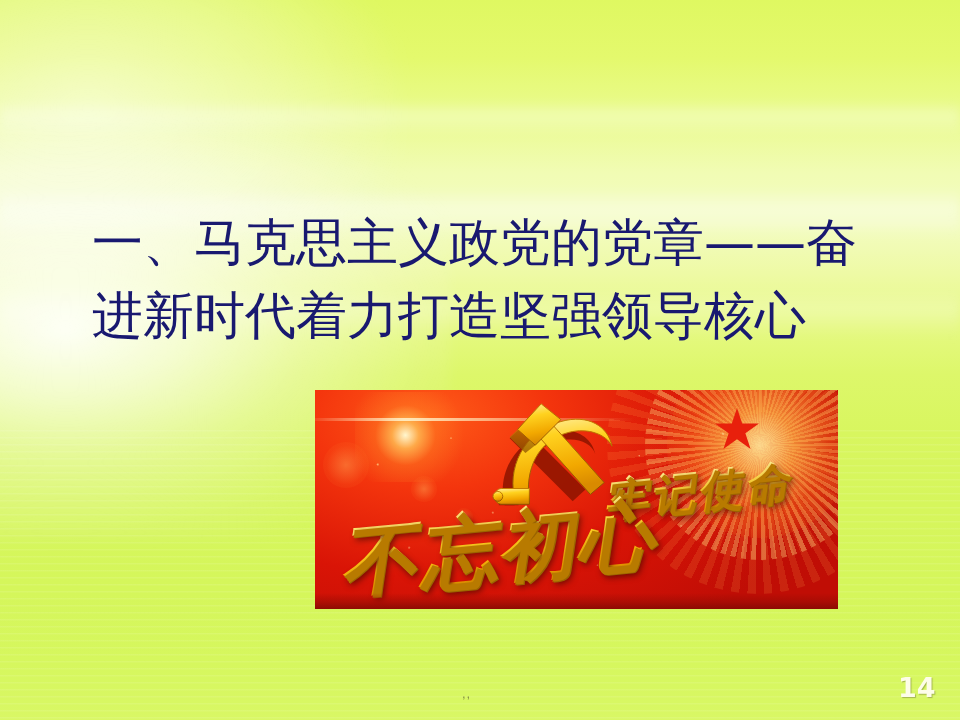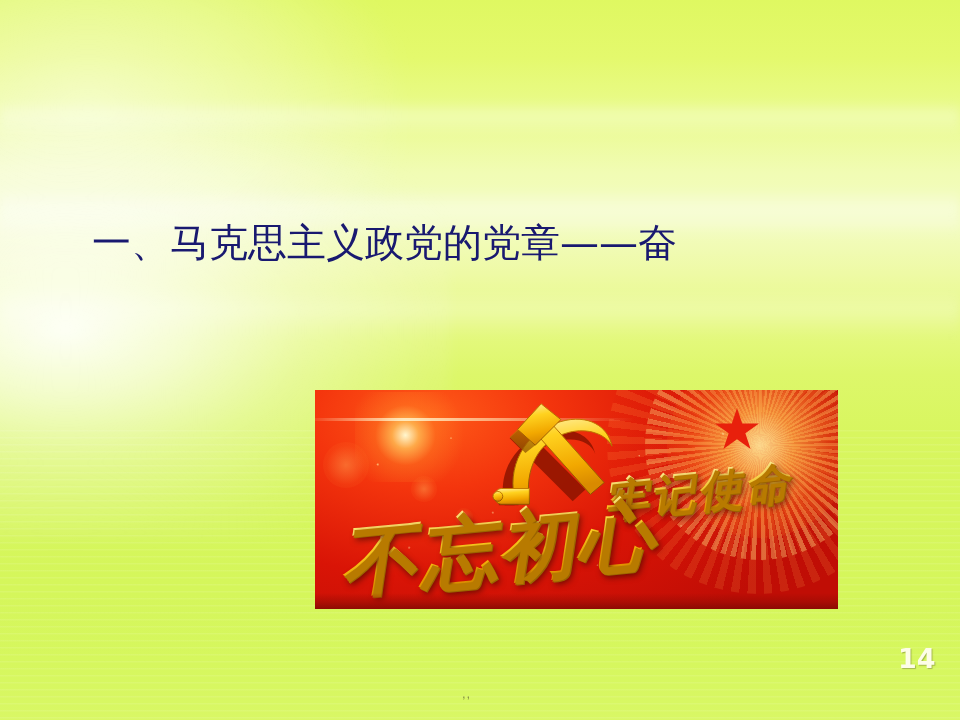--- a/index.html
+++ b/index.html
@@ -91,21 +91,21 @@
     opacity: .75;
   }
 
   
   .title-block {
     position: absolute;
     left: 92px;
     top: 206px;
     width: 820px;
     color: #191970;
-    font-size: 39px;
+    font-size: 51px;
     line-height: 73px;
     font-weight: 400;
     letter-spacing: 0px;
     white-space: pre-wrap;
     font-family: "DejaVu Sans", "Liberation Sans", sans-serif;
   }
 
   
   .banner {
     position: absolute;
@@ -282,40 +282,40 @@
     left: 462px;
     top: 686px;
     font-size: 13px;
     color: #3d3d22;
     opacity: .55;
     letter-spacing: 1px;
   }
   .page-number {
     position: absolute;
     left: 898px;
-    top: 643px;
+    top: 672px;
     font-size: 27px;
     font-weight: 700;
     color: #fdfde8;
     text-shadow: 1px 1px 1px rgba(120,130,60,.55);
     font-family: "DejaVu Sans", "Liberation Sans", sans-serif;
   }
 </style>
 </head>
 <body>
 
 <div id="slide">
 
   <div class="bg-base"></div>
   <div class="bg-streaks"></div>
   <div class="bg-glow-topleft"></div>
   <div class="bg-glow-left"></div>
   <div class="bg-water"></div>
 
-  <div class="title-block"><span>一、马克思主义政党的党章——奋</span><br></div>
+  <div class="title-block"><span>一、马克思主义政党的党章——奋</span><br><span>进新时代着力打造坚强领导核心</span></div>
 
   <div class="banner">
 
     <div class="banner-fan3"></div>
     <div class="banner-fan"></div>
     <div class="banner-fan2"></div>
     <div class="banner-star"></div>
 
     <div class="banner-bokeh" style="left:8px;  top:52px;  width:46px; height:46px;"></div>
     <div class="banner-bokeh" style="left:96px; top:86px;  width:26px; height:26px;"></div>

